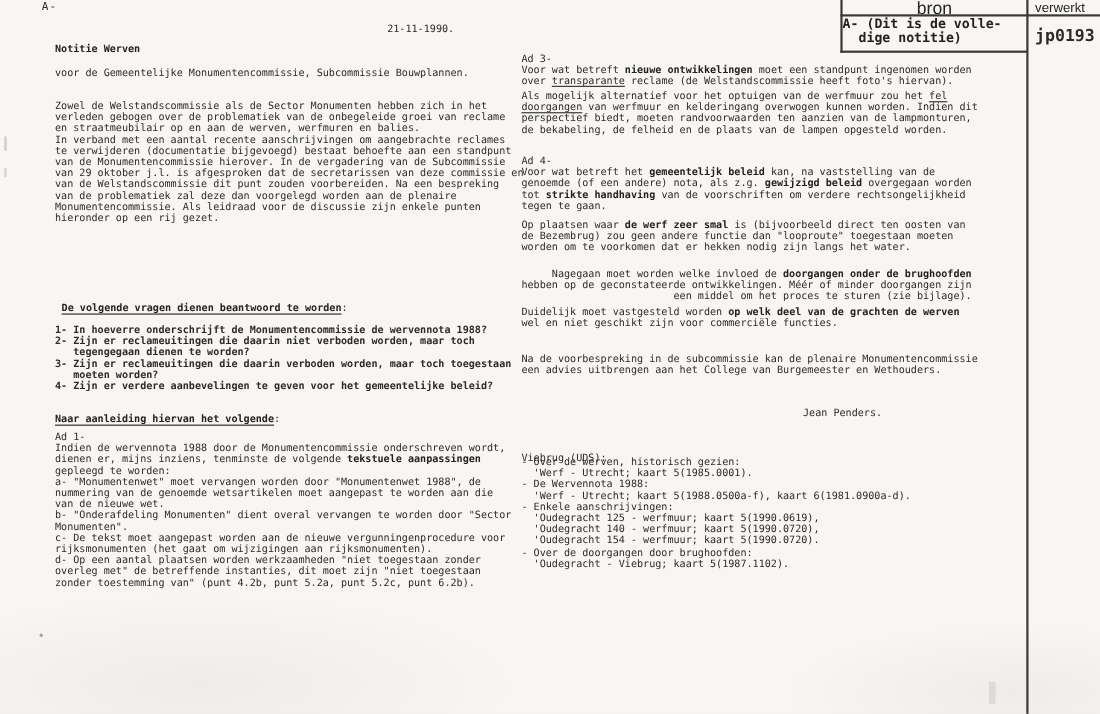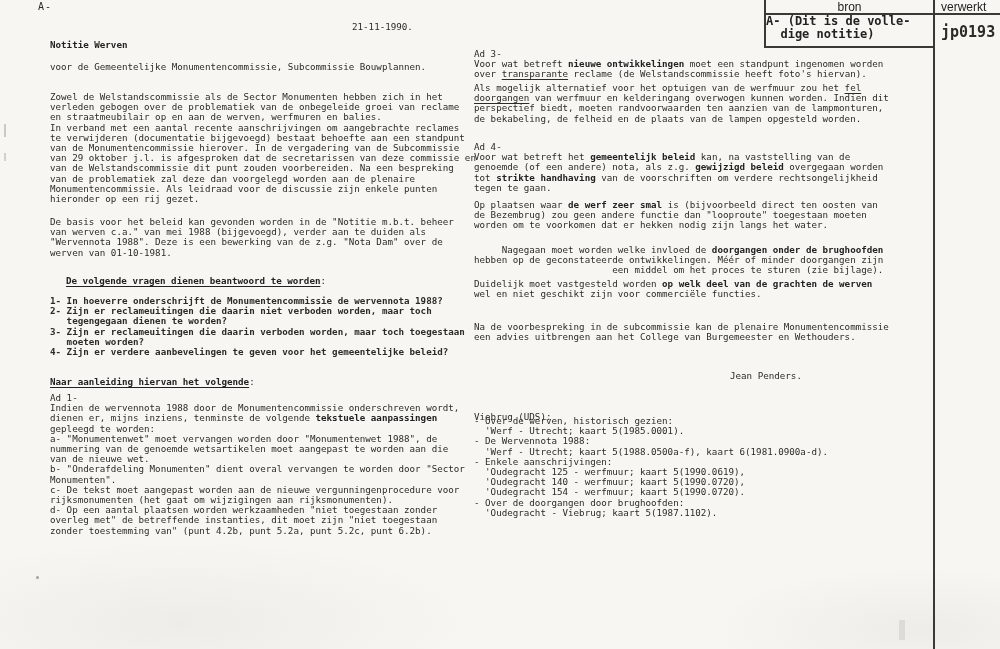--- a/index.html
+++ b/index.html
@@ -22,21 +22,21 @@
   .u{text-decoration:underline;text-underline-offset:1.5px;}
   .bold{font-weight:700;color:#232220;}
 
   
   #corner-mark{left:38px;top:2px;font-size:10px;letter-spacing:1px;}
   #date-line{left:352px;top:22px;}
   #doc-title{left:50px;top:40px;}
   #doc-subtitle{left:50px;top:62px;}
   #para-intro{left:50px;top:92px;}
   #para-basis{left:50px;top:217px;}
-  #heading-questions{left:50px;top:276px;padding-left:16px;}
+  #heading-questions{left:40px;top:276px;padding-left:16px;}
   #questions-list{left:50px;top:296px;font-weight:bold;}
   #heading-response{left:50px;top:377px;}
   #ad1-block{left:50px;top:393px;}
 
   
   #ad3-block{left:474px;top:49px;}
   #alt-block{left:474px;top:83px;}
   #ad4-block{left:474px;top:142px;}
   #smal-block{left:474px;top:200px;}
   #doorgangen-block{left:474px;top:245px;text-align:right;}
@@ -46,21 +46,21 @@
   #attachments-heading{left:474px;top:412px;}
   #attachments-list{left:474px;top:416px;}
 
   
   .rule{position:absolute;background:#3a3936;}
   #rule-vert-mid{left:933px;top:0;width:2px;height:649px;}
   #rule-vert-left{left:764px;top:0;width:2px;height:48px;}
   #rule-horiz-header{left:764px;top:13px;width:236px;height:2px;}
   #rule-horiz-cell{left:764px;top:46px;width:170px;height:1.5px;}
   #stamp-source-label{position:absolute;left:766px;top:0;width:167px;text-align:center;
-    font-family:"Liberation Sans",sans-serif;font-size:12px;color:#242422;}
+    font-family:"Liberation Sans",sans-serif;font-size:16px;color:#242422;}
   #stamp-processed-label{position:absolute;left:941px;top:0;
     font-family:"Liberation Sans",sans-serif;font-size:12px;color:#242422;}
   #stamp-note{left:766px;top:15px;font-size:12px;line-height:13px;font-weight:700;color:#232220;}
   #stamp-code{left:941px;top:27px;font-size:15px;font-weight:600;}
 
   
   .artifact{position:absolute;pointer-events:none;}
   #artifact-tick-1{left:4px;top:124px;width:1.5px;height:13px;background:rgba(40,40,38,0.22);}
   #artifact-tick-2{left:4px;top:153px;width:1.5px;height:8px;background:rgba(40,40,38,0.18);}
   #artifact-dot-1{left:36px;top:576px;width:3px;height:3px;border-radius:50%;background:rgba(40,40,38,0.4);}
@@ -69,21 +69,20 @@
 </head>
 <body>
 
 <div class="paper">
 
   <div class="mono" id="corner-mark">A-</div>
   <div class="mono" id="date-line">21-11-1990.</div>
   <div class="mono bold" id="doc-title">Notitie Werven</div>
   <div class="mono" id="doc-subtitle">voor de Gemeentelijke Monumentencommissie, Subcommissie Bouwplannen.</div>
   <div class="mono" id="para-intro">Zowel de Welstandscommissie als de Sector Monumenten hebben zich in het<br>verleden gebogen over de problematiek van de onbegeleide groei van reclame<br>en straatmeubilair op en aan de werven, werfmuren en balies.<br>In verband met een aantal recente aanschrijvingen om aangebrachte reclames<br>te verwijderen (documentatie bijgevoegd) bestaat behoefte aan een standpunt<br>van de Monumentencommissie hierover. In de vergadering van de Subcommissie<br>van 29 oktober j.l. is afgesproken dat de secretarissen van deze commissie en<br>van de Welstandscommissie dit punt zouden voorbereiden. Na een bespreking<br>van de problematiek zal deze dan voorgelegd worden aan de plenaire<br>Monumentencommissie. Als leidraad voor de discussie zijn enkele punten<br>hieronder op een rij gezet.</div>
-  <div class="mono" id="para-basis">De basis voor het beleid kan gevonden worden in de "Notitie m.b.t. beheer<br>van werven c.a." van mei 1988 (bijgevoegd), verder aan te duiden als<br>"Wervennota 1988". Deze is een bewerking van de z.g. "Nota Dam" over de<br>werven van 01-10-1981.</div>
   <div class="mono" id="heading-questions"><b class="u">De volgende vragen dienen beantwoord te worden</b>:</div>
   <div class="mono" id="questions-list">1- In hoeverre onderschrijft de Monumentencommissie de wervennota 1988?<br>2- Zijn er reclameuitingen die daarin niet verboden worden, maar toch<br>   tegengegaan dienen te worden?<br>3- Zijn er reclameuitingen die daarin verboden worden, maar toch toegestaan<br>   moeten worden?<br>4- Zijn er verdere aanbevelingen te geven voor het gemeentelijke beleid?</div>
   <div class="mono" id="heading-response"><b class="u">Naar aanleiding hiervan het volgende</b>:</div>
   <div class="mono" id="ad1-block">Ad 1-<br>Indien de wervennota 1988 door de Monumentencommissie onderschreven wordt,<br>dienen er, mijns inziens, tenminste de volgende <b>tekstuele aanpassingen</b><br>gepleegd te worden:<br>a- "Monumentenwet" moet vervangen worden door "Monumentenwet 1988", de<br>nummering van de genoemde wetsartikelen moet aangepast te worden aan die<br>van de nieuwe wet.<br>b- "Onderafdeling Monumenten" dient overal vervangen te worden door "Sector<br>Monumenten".<br>c- De tekst moet aangepast worden aan de nieuwe vergunningenprocedure voor<br>rijksmonumenten (het gaat om wijzigingen aan rijksmonumenten).<br>d- Op een aantal plaatsen worden werkzaamheden "niet toegestaan zonder<br>overleg met" de betreffende instanties, dit moet zijn "niet toegestaan<br>zonder toestemming van" (punt 4.2b, punt 5.2a, punt 5.2c, punt 6.2b).</div>
 
   <div class="mono" id="ad3-block">Ad 3-<br>Voor wat betreft <b>nieuwe ontwikkelingen</b> moet een standpunt ingenomen worden<br>over <span class="u">transparante</span> reclame (de Welstandscommissie heeft foto's hiervan).</div>
   <div class="mono" id="alt-block">Als mogelijk alternatief voor het optuigen van de werfmuur zou het <span class="u">fel</span><br><span class="u">doorgangen</span> van werfmuur en kelderingang overwogen kunnen worden. Indien dit<br>perspectief biedt, moeten randvoorwaarden ten aanzien van de lampmonturen,<br>de bekabeling, de felheid en de plaats van de lampen opgesteld worden.</div>
   <div class="mono" id="ad4-block">Ad 4-<br>Voor wat betreft het <b>gemeentelijk beleid</b> kan, na vaststelling van de<br>genoemde (of een andere) nota, als z.g. <b>gewijzigd beleid</b> overgegaan worden<br>tot <b>strikte handhaving</b> van de voorschriften om verdere rechtsongelijkheid<br>tegen te gaan.</div>
   <div class="mono" id="smal-block">Op plaatsen waar <b>de werf zeer smal</b> is (bijvoorbeeld direct ten oosten van<br>de Bezembrug) zou geen andere functie dan "looproute" toegestaan moeten<br>worden om te voorkomen dat er hekken nodig zijn langs het water.</div>
   <div class="mono" id="doorgangen-block">Nagegaan moet worden welke invloed de <b>doorgangen onder de brughoofden</b><br>hebben op de geconstateerde ontwikkelingen. Méér of minder doorgangen zijn<br>een middel om het proces te sturen (zie bijlage).</div>

